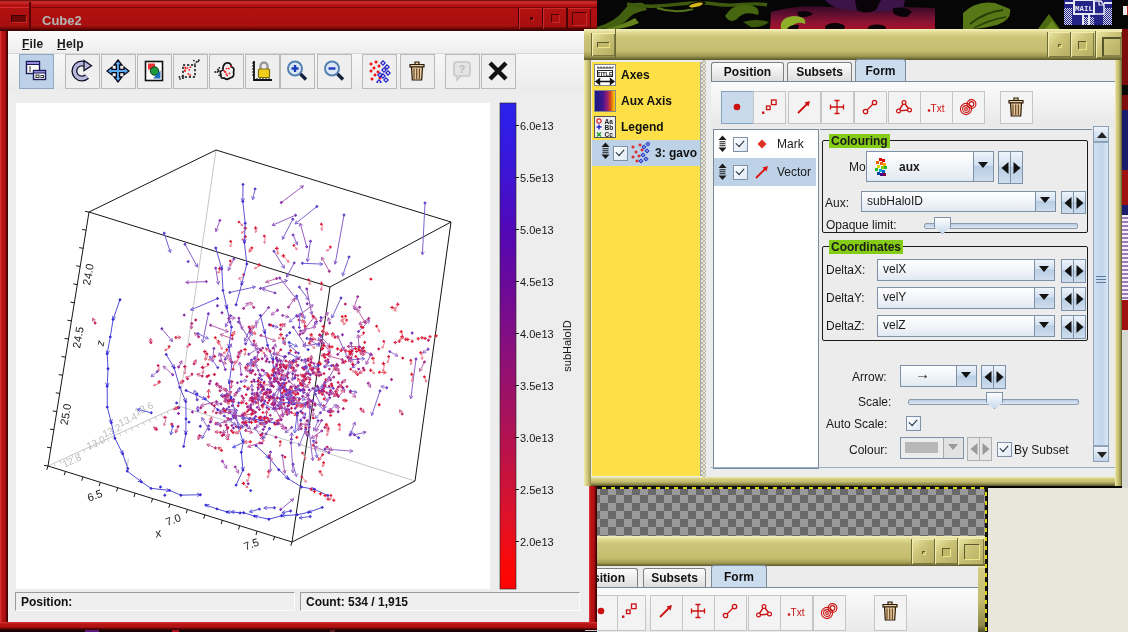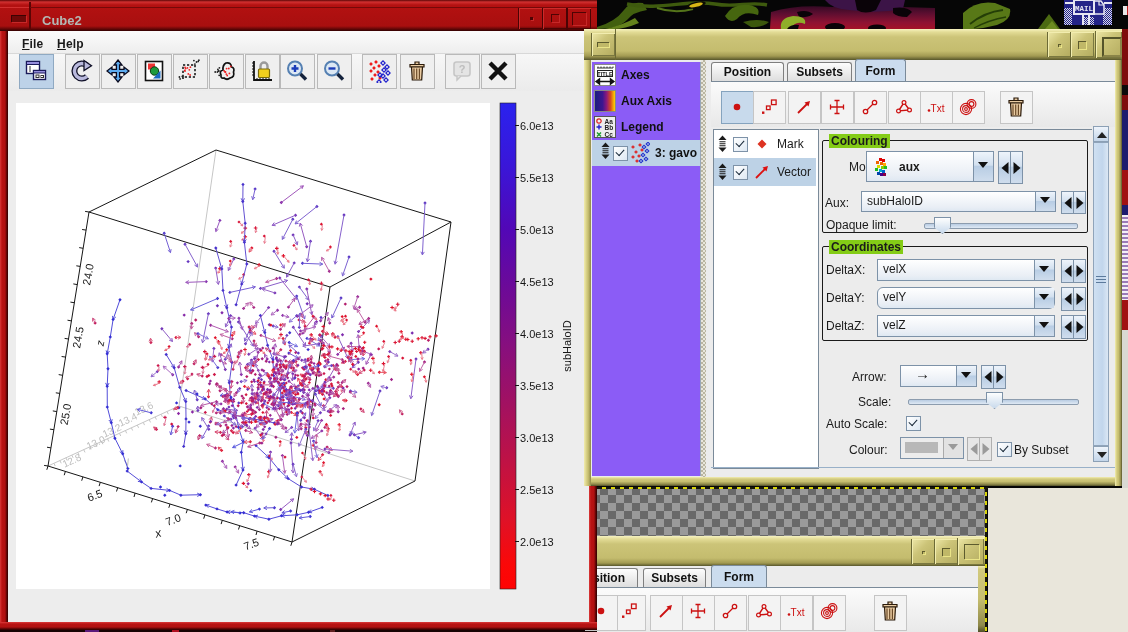--- a/index.html
+++ b/index.html
@@ -2035,20 +2035,28 @@
         <line x1="507" y1="294.5" x2="511" y2="294.5" stroke="#161616"></line>
         <text x="512" y="298.5" font-size="11" fill="#161616">3.5e13</text>
         <line x1="507" y1="346.5" x2="511" y2="346.5" stroke="#161616"></line>
         <text x="512" y="350.5" font-size="11" fill="#161616">3.0e13</text>
         <line x1="507" y1="398.5" x2="511" y2="398.5" stroke="#161616"></line>
         <text x="512" y="402.5" font-size="11" fill="#161616">2.5e13</text>
         <line x1="507" y1="450.5" x2="511" y2="450.5" stroke="#161616"></line>
         <text x="512" y="454.5" font-size="11" fill="#161616">2.0e13</text>
         <text x="563" y="255" font-size="11" fill="#161616" text-anchor="middle" transform="rotate(-90 563 255)">subHaloID</text>
       </svg>
+    <div class="a" id="statusbar" style="left:0;top:559px;width:581px;height:32px;">
+      <div class="fld" style="left:7px;top:2px;width:278px;">
+          <span style="position:absolute;left:5px;top:2px;">Position:</span>
+        </div>
+      <div class="fld" style="left:292px;top:2px;width:278px;">
+          <span style="position:absolute;left:5px;top:2px;">Count: 534 / 1,915</span>
+        </div>
+    </div>
   </div>
 </div>
 
 <div class="a" id="w1">
   <div class="a ktit" style="left:0;top:0;width:538px;height:31px;">
     <div class="a" style="left:31px;top:0;width:1px;height:31px;background:#6c6a36;"></div>
     <div class="kbtn" style="left:7px;top:4px;width:23px;height:23px;">
         <div class="kglyph" style="left:5px;top:9px;width:12px;height:5px;"></div>
       </div>
     <div class="kbtn" style="left:463px;">
@@ -2059,21 +2067,21 @@
       </div>
     <div class="kbtn" style="left:511px;width:26px;height:27px;top:2px;">
         <div class="kglyph" style="left:6px;top:6px;width:16px;height:16px;background:none;border:2px solid #8a8448;border-top-color:#55542a;border-left-color:#55542a;box-shadow:none;"></div>
       </div>
   </div>
   <div class="a kbarb" style="left:0;top:31px;width:7px;height:426px;background:linear-gradient(90deg,#f2edaf 0,#d2ca7e 3px,#c6be70 60%,#8f894a 100%);"></div>
   <div class="a kbarb" style="left:531px;top:31px;width:7px;height:426px;background:linear-gradient(90deg,#f2edaf 0,#d2ca7e 2px,#c6be70 50%,#8f894a 85%,#4f4e27 100%);"></div>
   <div class="a" style="left:7px;top:448px;width:524px;height:9px;background:linear-gradient(180deg,#f2edaf 0,#d2ca7e 2px,#c6be70 50%,#8f894a 80%,#4f4e27 100%);"></div>
   <div class="a panel" style="left:7px;top:31px;width:524px;height:417px;"></div>
 
-  <div class="a" style="left:8px;top:33px;width:108px;height:414px;background:#8b5cf6;border-right:1px solid #9aa8b8;">
+  <div class="a" style="left:8px;top:33px;width:108px;height:414px;background:#fde047;border-right:1px solid #9aa8b8;">
     <div class="a" style="left:2px;top:2px;width:22px;height:22px;">
         <svg width="22" height="22" style="position:absolute;" xmlns="http://www.w3.org/2000/svg">
           <rect x="0.5" y="0.5" width="21" height="21" fill="#fff" stroke="#888"></rect>
           <path d="M3,4 h16 M4,2.5 v1.5 M7,2.5 v1.5 M10,2.5 v1.5 M13,2.5 v1.5 M16,2.5 v1.5 M19,2.5 v1.5" stroke="#333" stroke-width="1"></path>
           <rect x="3.5" y="6.5" width="15" height="6" fill="#fff" stroke="#222"></rect>
           <text x="11" y="11.5" font-size="5.5" font-weight="bold" fill="#222" text-anchor="middle">TITLE</text>
           <path d="M2,17.5 H20 M2,17.5 l3.5,-2.6 v5.2 Z M20,17.5 l-3.5,-2.6 v5.2 Z" stroke="#111" stroke-width="1.4" fill="#111"></path>
         </svg>
       </div>
       <div class="litxt" style="left:29px;top:6px;">Axes</div>
@@ -2293,21 +2301,21 @@
       </div>
       <div class="spinbox" style="left:242px;top:129px;height:22px;">
         <div class="spin" style="">
           <div class="tl arrL" style="border-right-color:#111"></div>
         </div>
         <div class="spin" style="">
           <div class="tl arrR" style="border-left-color:#111"></div>
         </div>
       </div>
       <div class="lbl" style="left:6px;top:161px;">DeltaY:</div>
-      <div class="combo" style="left:57px;top:157px;width:176px;height:20px;background:linear-gradient(180deg,#fff 0,#e9eef5 80%,#dfe8f2 100%);border-radius:6px;">
+      <div class="combo" style="left:57px;top:157px;width:176px;height:20px;background:linear-gradient(180deg,#fff 0,#e9eef5 80%,#dfe8f2 100%);">
         <div class="lbl" style="left:5px;top:2px;">velY</div>
         <div class="cbtn">
           <div class="arrdn" style="top:6px;"></div>
         </div>
       </div>
       <div class="spinbox" style="left:242px;top:157px;height:22px;">
         <div class="spin" style="">
           <div class="tl arrL" style="border-right-color:#111"></div>
         </div>
         <div class="spin" style="">

